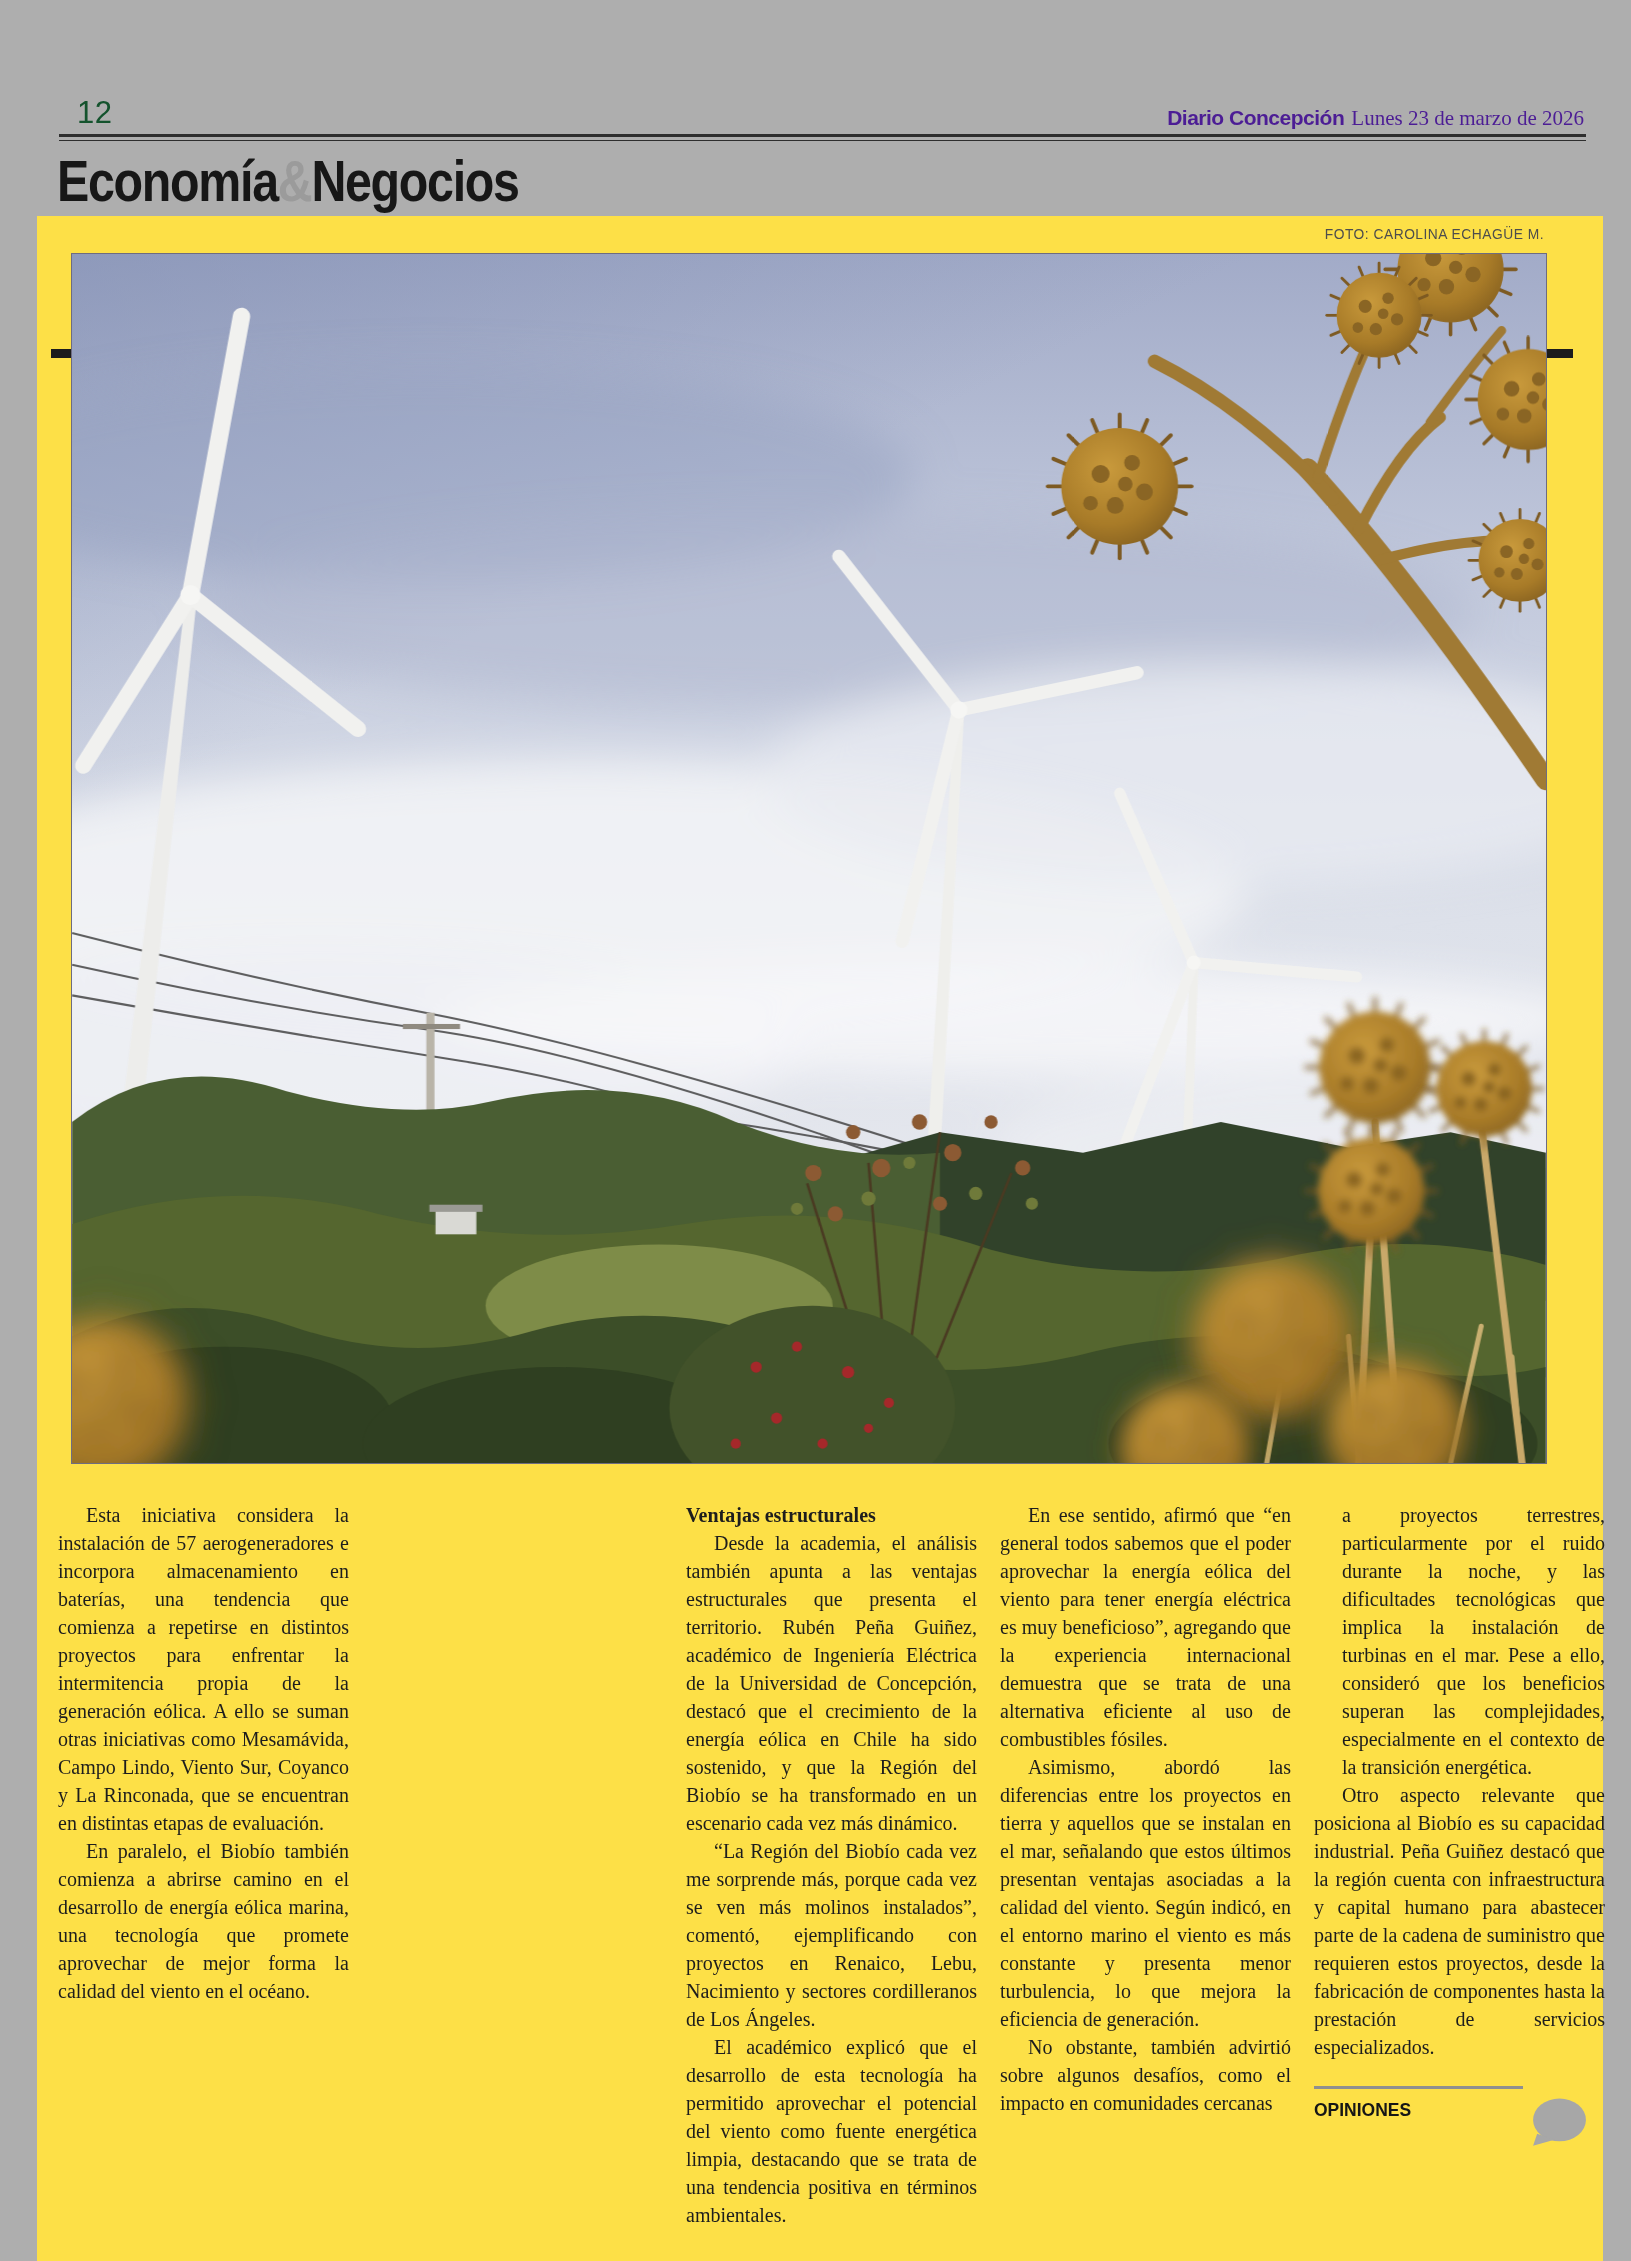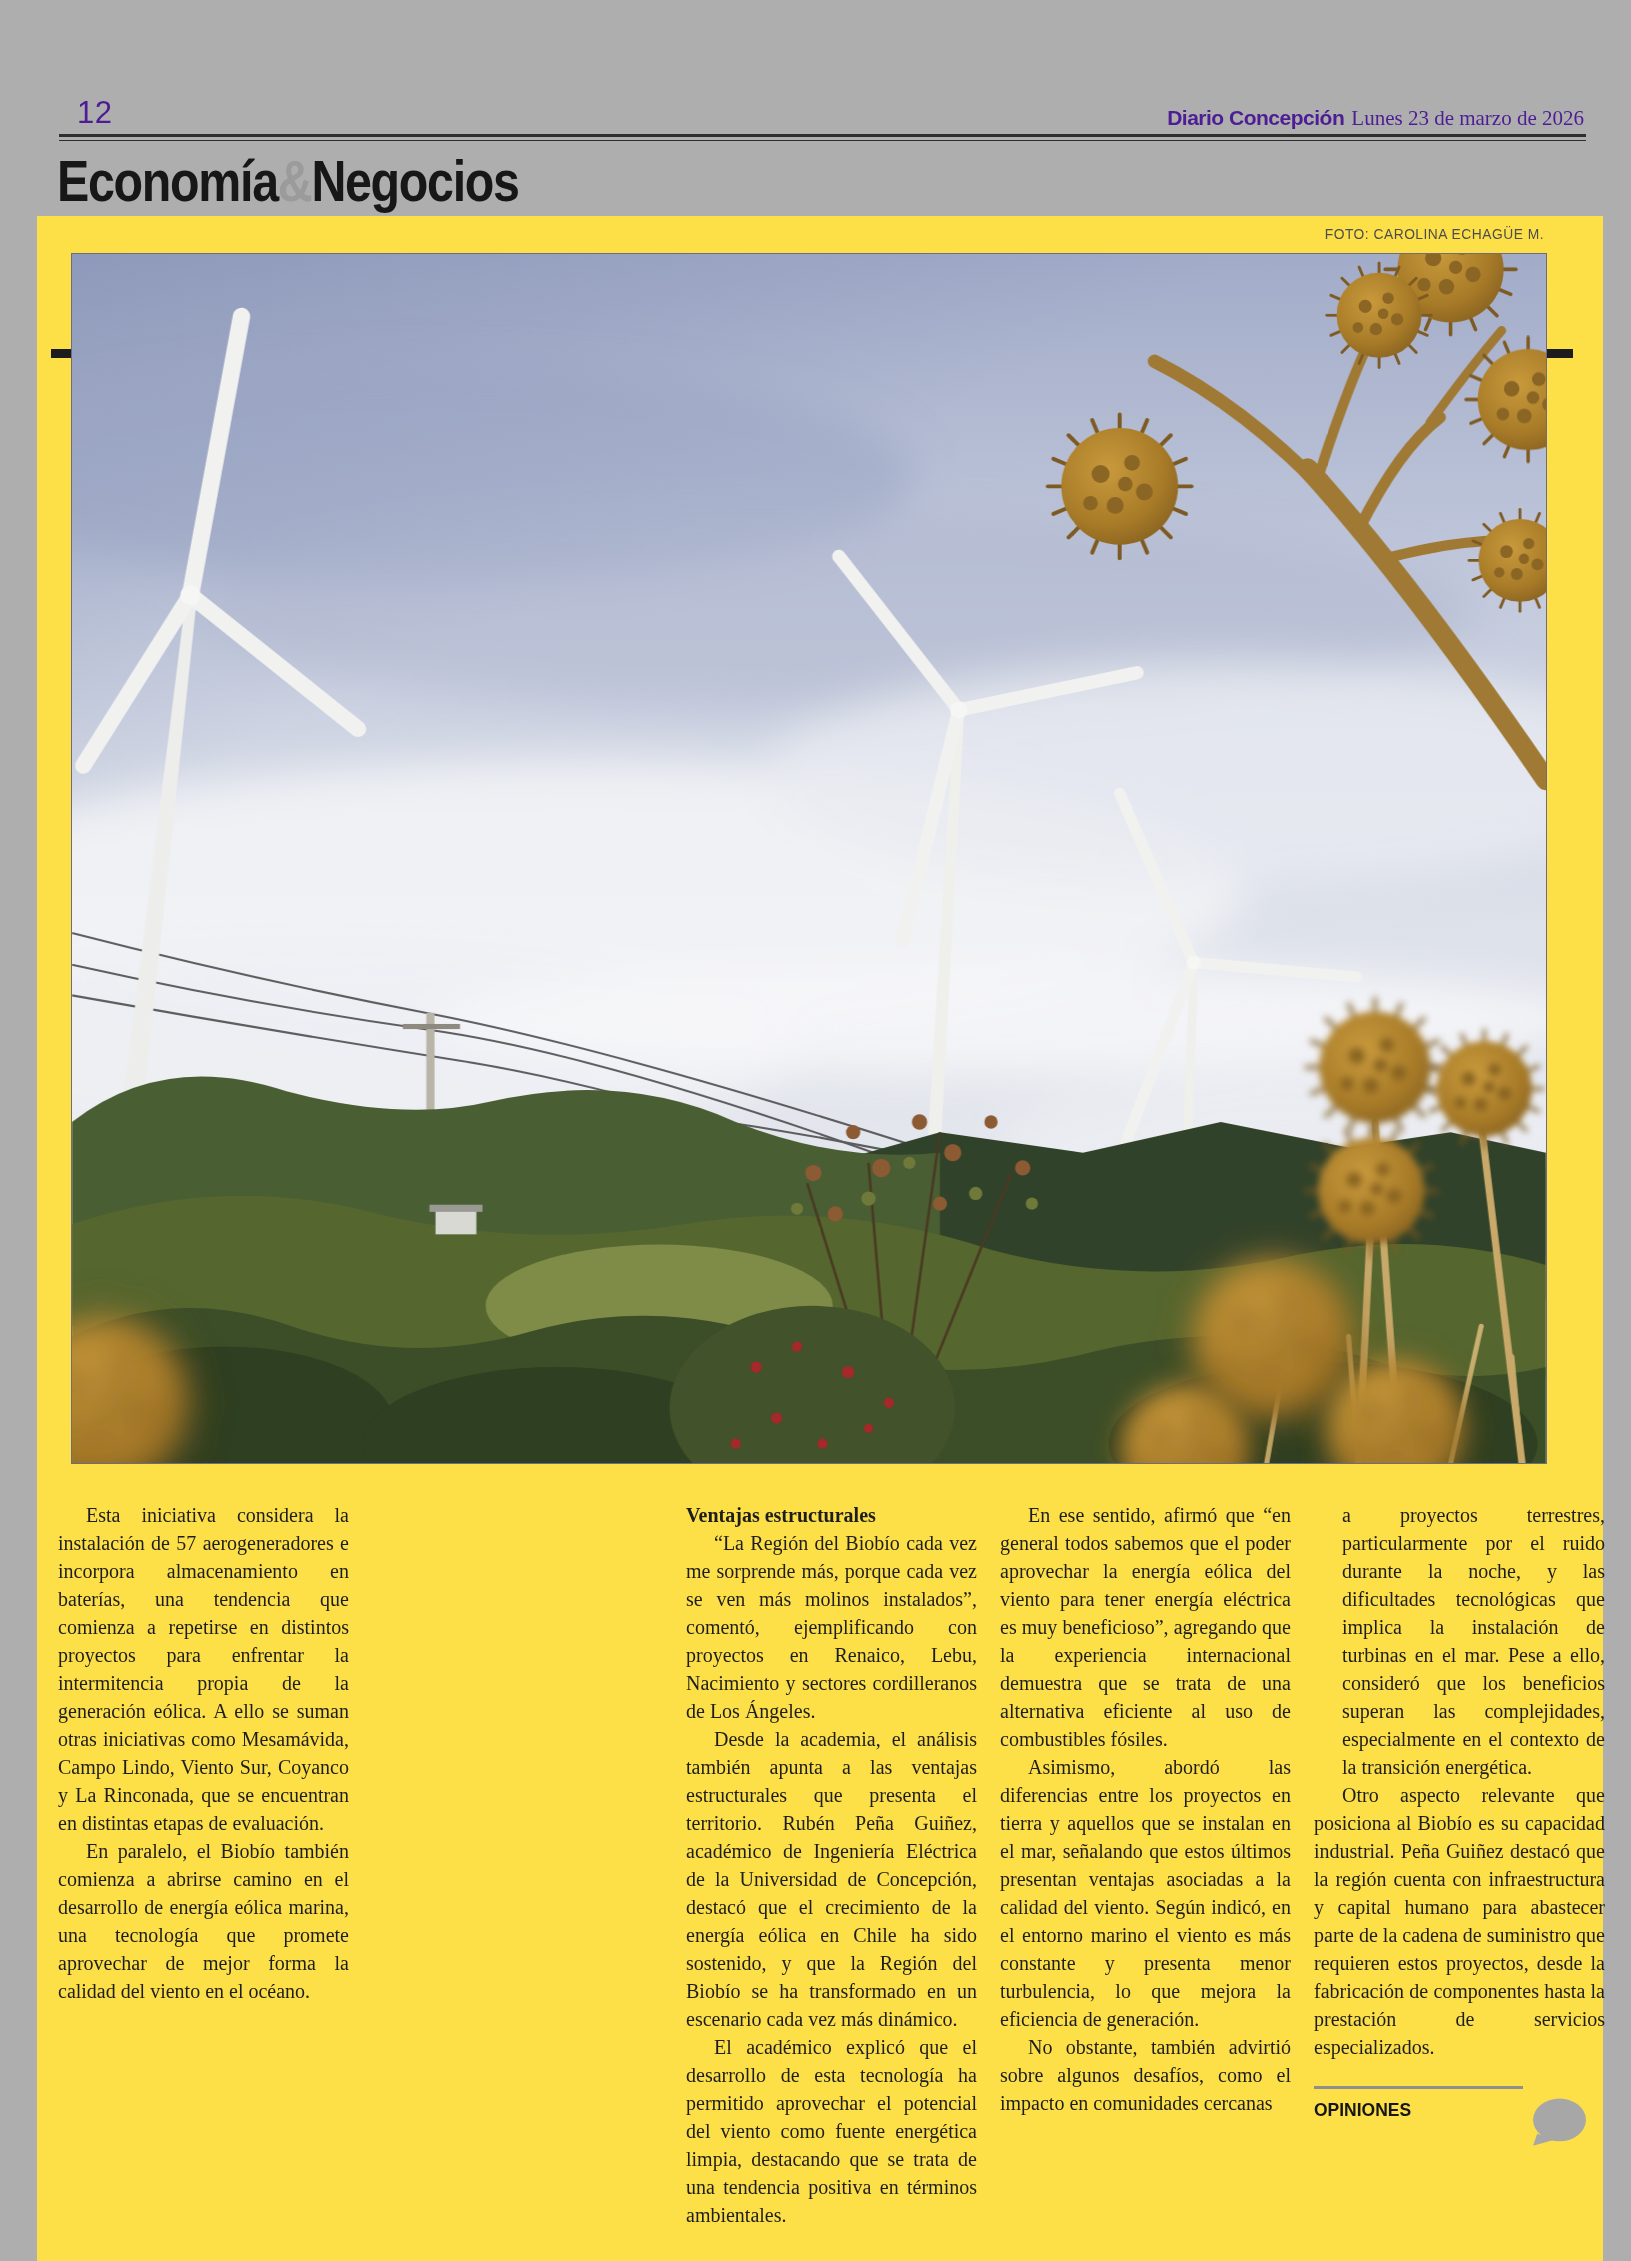--- a/index.html
+++ b/index.html
@@ -6,21 +6,21 @@
   body{
     width:1631px;height:2261px;position:relative;overflow:hidden;
     background:#aeaeae;
     font-family:"Liberation Serif", serif;
     color:#1d1d1d;
   }
   
   .page-number{
     position:absolute;left:77px;top:95px;
     font-family:"Liberation Sans", sans-serif;
-    font-size:31px;font-weight:400;color:#4c1d95;letter-spacing:0.5px;
+    font-size:31px;font-weight:400;color:#14532d;letter-spacing:0.5px;
   }
   .masthead-line{
     position:absolute;right:47px;top:106px;
     font-size:21px;color:#4c1d95;white-space:nowrap;
   }
   .masthead-line .paper{
     font-family:"Liberation Sans", sans-serif;
     font-weight:700;letter-spacing:-0.5px;
   }
   .masthead-line .date{
@@ -311,22 +311,22 @@
 
     <div class="col">
       <p class="para">Esta iniciativa considera la instalación de 57 aerogeneradores e incorpora almacenamiento en baterías, una tendencia que comienza a repetirse en distintos proyectos para enfrentar la intermitencia propia de la generación eólica. A ello se suman otras iniciativas como Mesamávida, Campo Lindo, Viento Sur, Coyanco y La Rinconada, que se encuentran en distintas etapas de evaluación.</p>
       <p class="para">En paralelo, el Biobío también comienza a abrirse camino en el desarrollo de energía eólica marina, una tecnología que promete aprovechar de mejor forma la calidad del viento en el océano.</p>
     </div>
 
     <div class="col"></div>
 
     <div class="col">
       <p class="subhead">Ventajas estructurales</p>
+      <p class="para">Desde la academia, el análisis también apunta a las ventajas estructurales que presenta el territorio. Rubén Peña Guiñez, académico de Ingeniería Eléctrica de la Universidad de Concepción, destacó que el crecimiento de la energía eólica en Chile ha sido sostenido, y que la Región del Biobío se ha transformado en un escenario cada vez más dinámico.</p>
       <p class="para">“La Región del Biobío cada vez me sorprende más, porque cada vez se ven más molinos instalados”, comentó, ejemplificando con proyectos en Renaico, Lebu, Nacimiento y sectores cordilleranos de Los Ángeles.</p>
-      <p class="para">Desde la academia, el análisis también apunta a las ventajas estructurales que presenta el territorio. Rubén Peña Guiñez, académico de Ingeniería Eléctrica de la Universidad de Concepción, destacó que el crecimiento de la energía eólica en Chile ha sido sostenido, y que la Región del Biobío se ha transformado en un escenario cada vez más dinámico.</p>
       <p class="para">El académico explicó que el desarrollo de esta tecnología ha permitido aprovechar el potencial del viento como fuente energética limpia, destacando que se trata de una tendencia positiva en términos ambientales.</p>
     </div>
 
     <div class="col">
       <p class="para">En ese sentido, afirmó que “en general todos sabemos que el poder aprovechar la energía eólica del viento para tener energía eléctrica es muy beneficioso”, agregando que la experiencia internacional demuestra que se trata de una alternativa eficiente al uso de combustibles fósiles.</p>
       <p class="para">Asimismo, abordó las diferencias entre los proyectos en tierra y aquellos que se instalan en el mar, señalando que estos últimos presentan ventajas asociadas a la calidad del viento. Según indicó, en el entorno marino el viento es más constante y presenta menor turbulencia, lo que mejora la eficiencia de generación.</p>
       <p class="para">No obstante, también advirtió sobre algunos desafíos, como el impacto en comunidades cercanas</p>
     </div>
 
     <div class="col">

